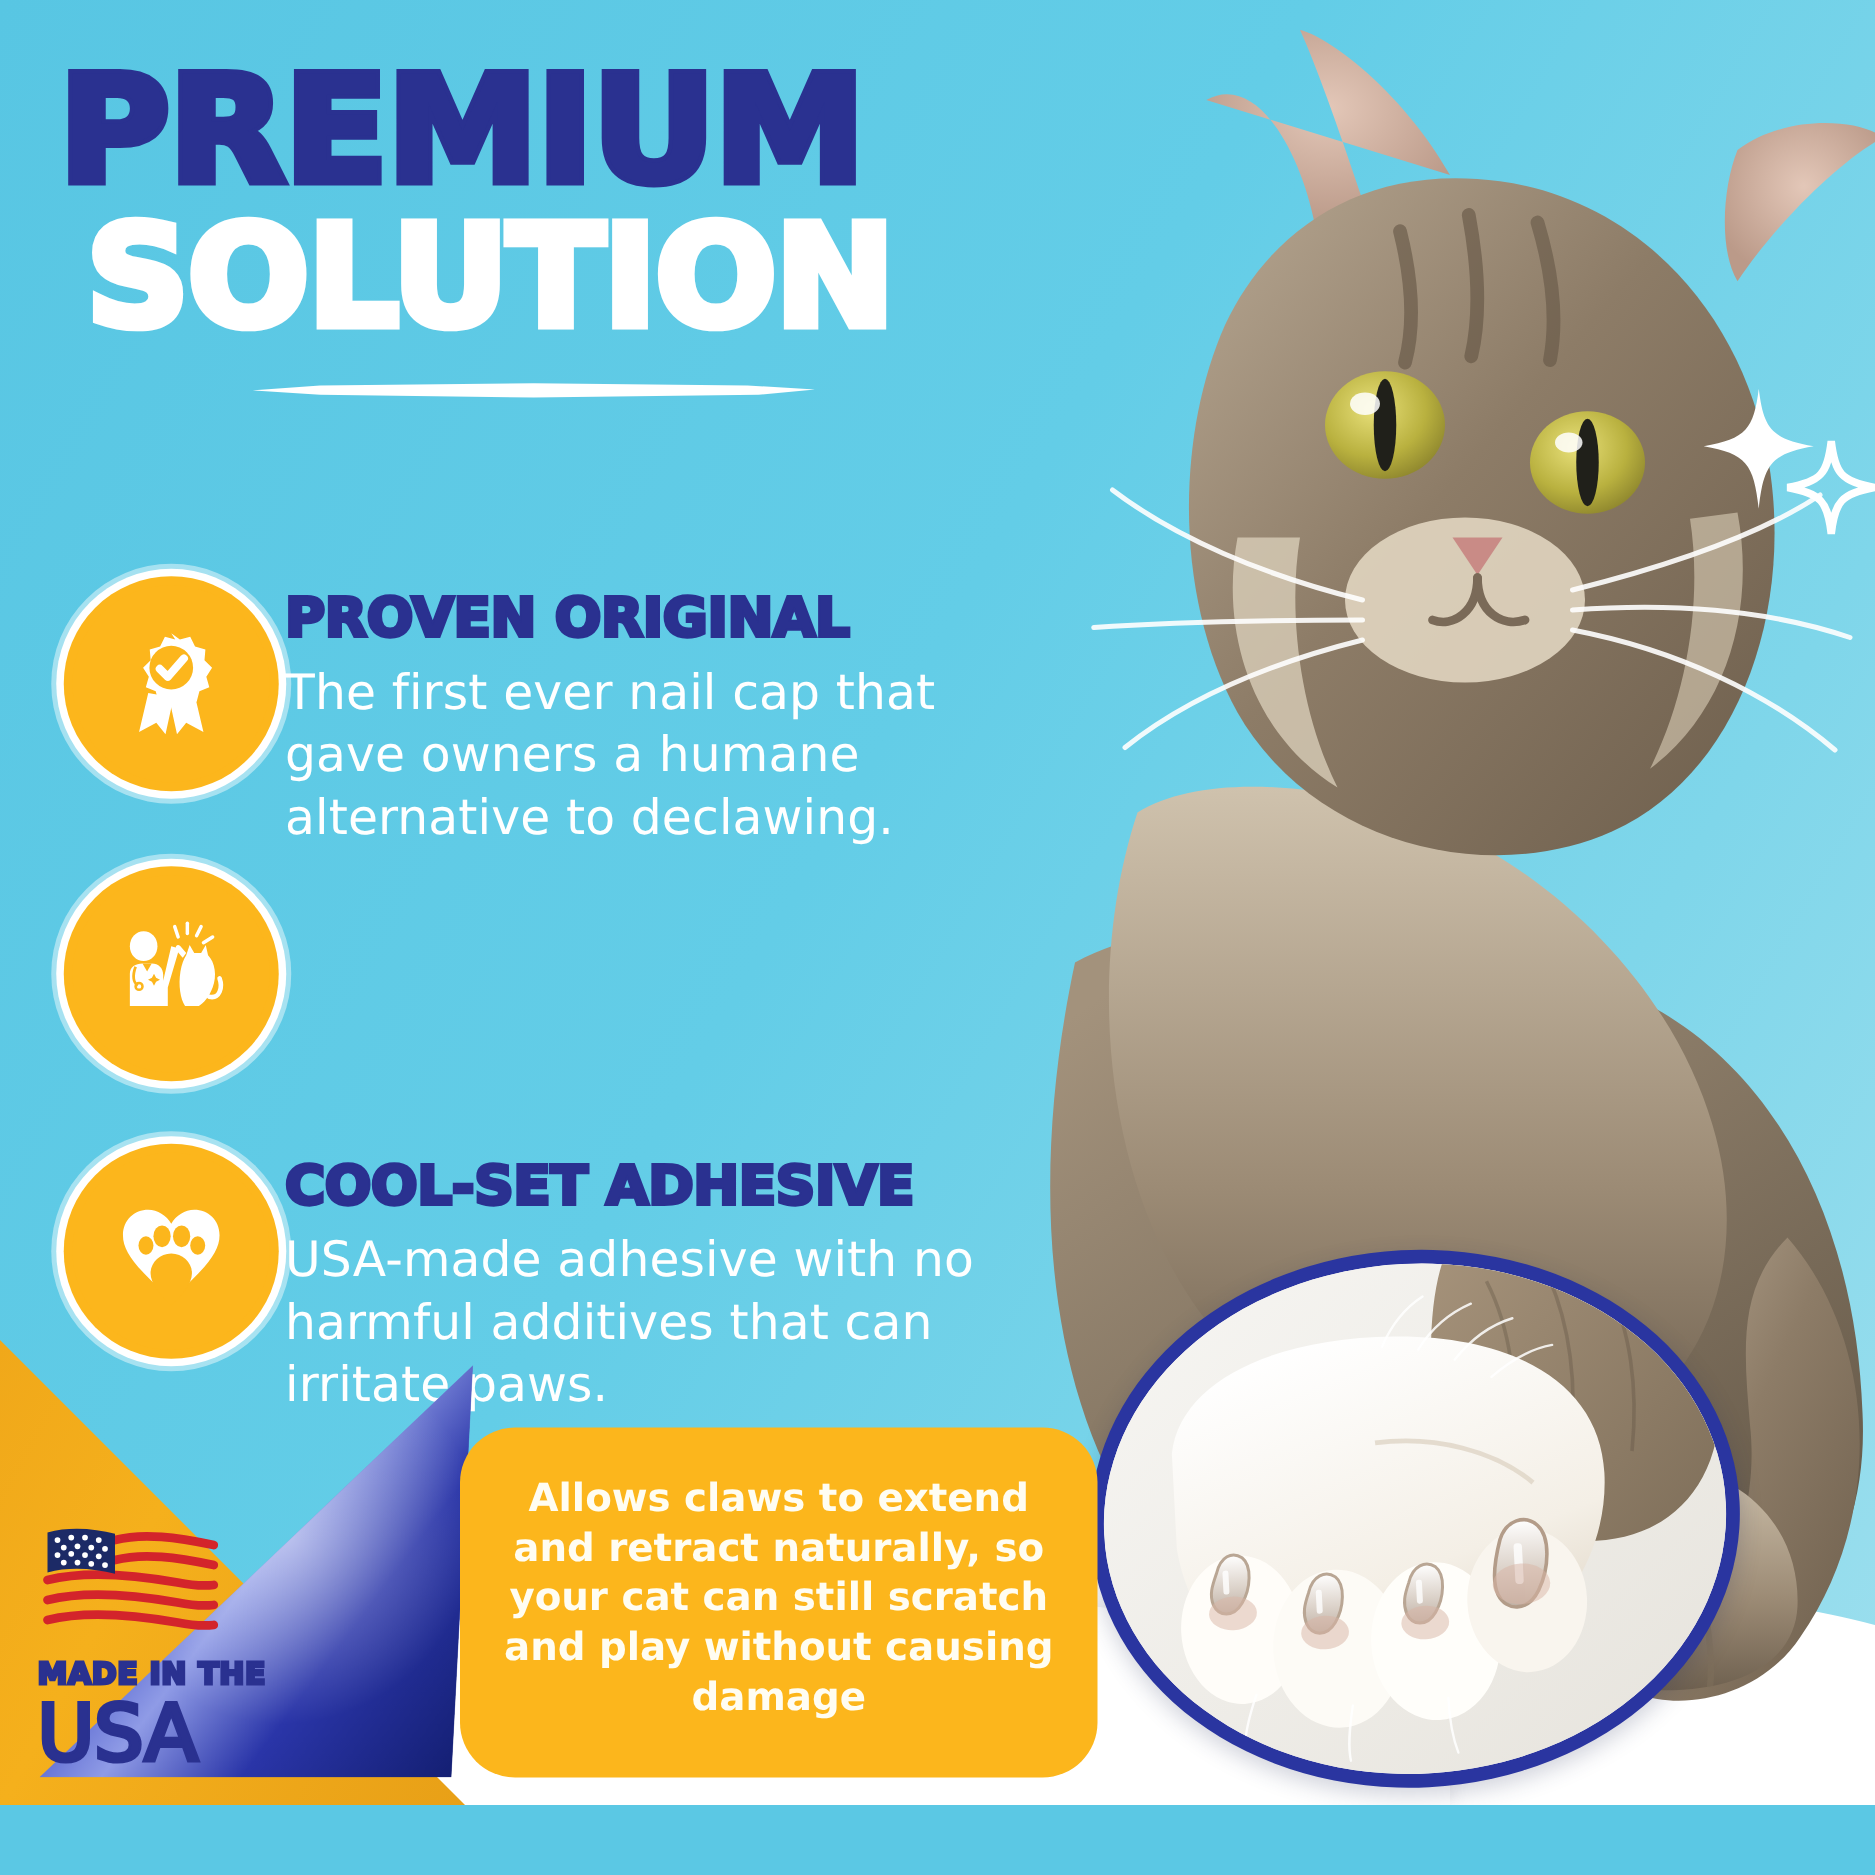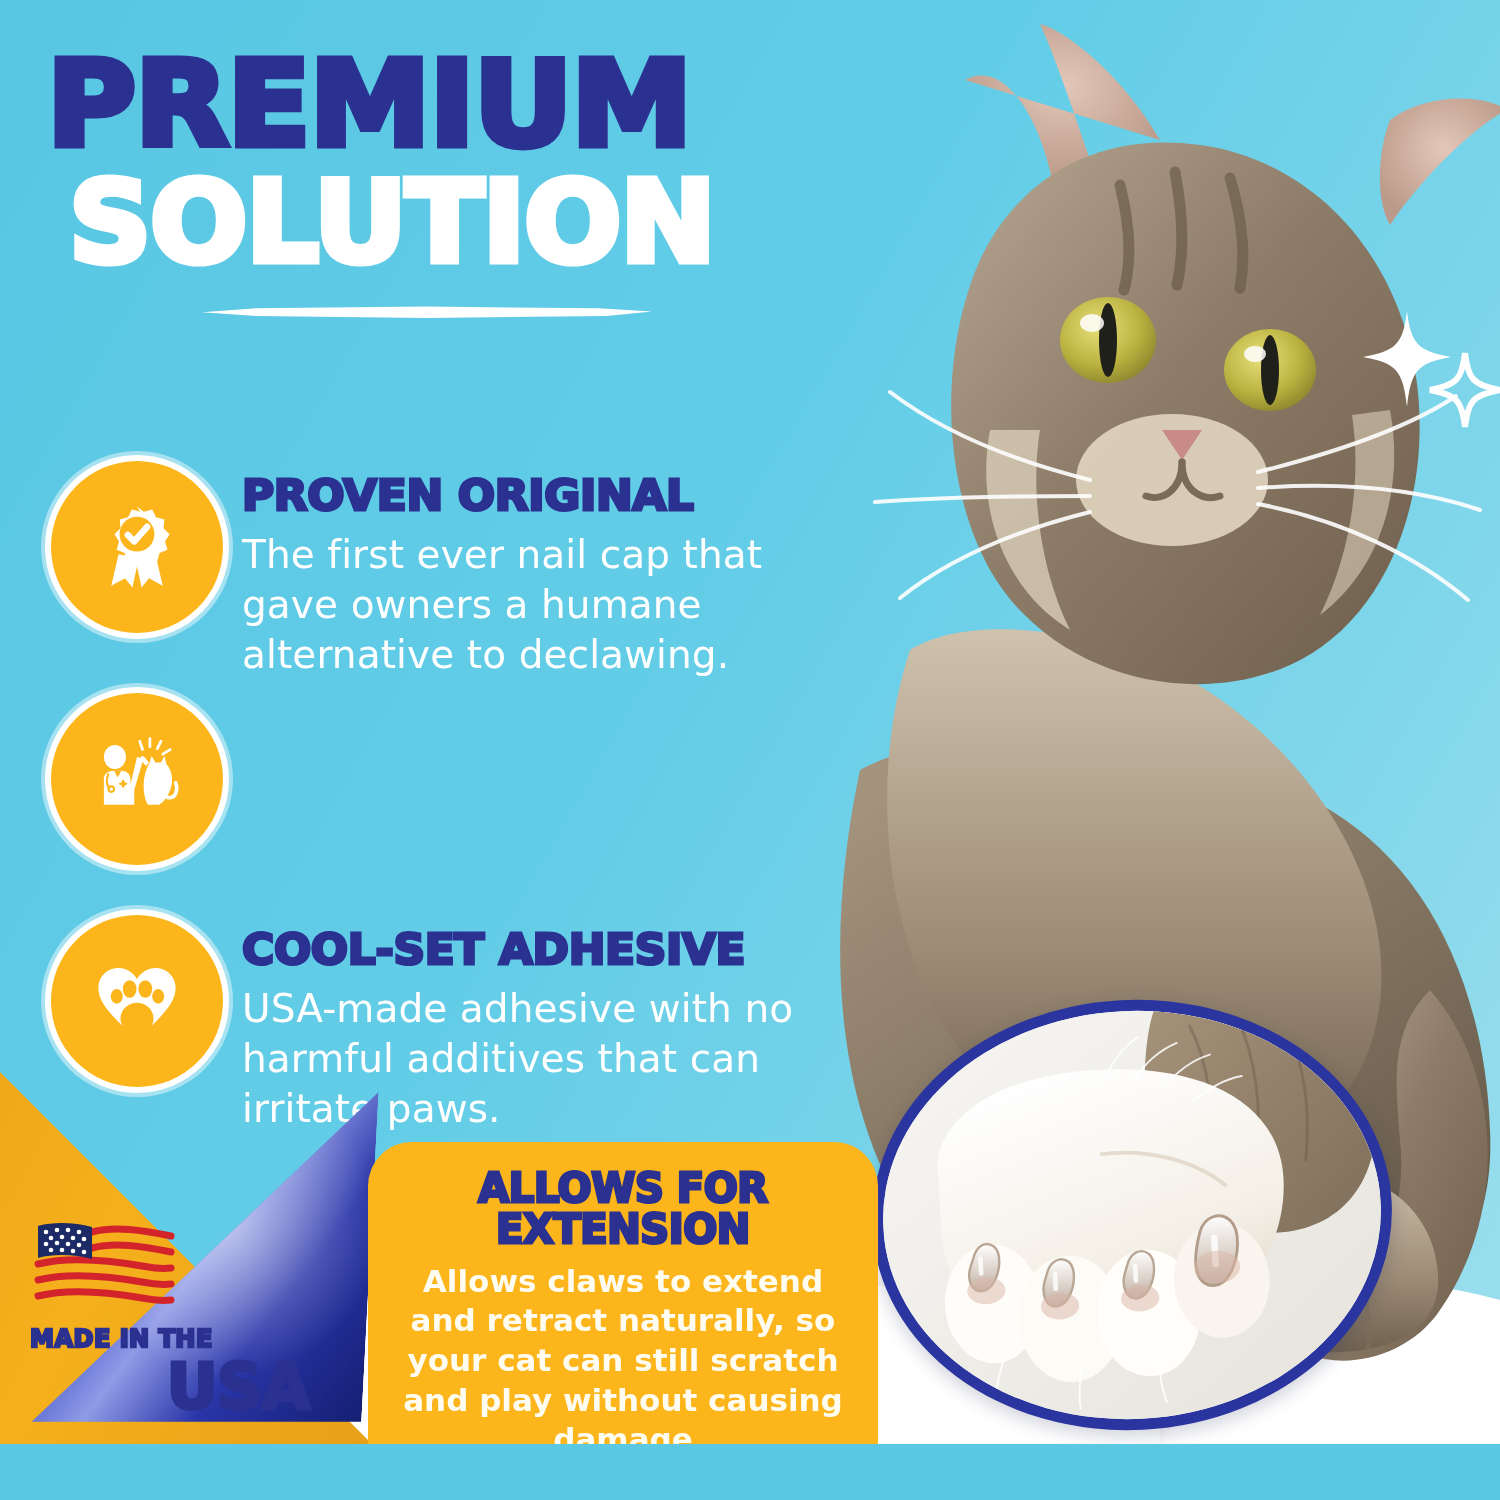--- a/index.html
+++ b/index.html
@@ -48,21 +48,21 @@
   }
   .swoosh{
     margin:28px 0 0 155px; width:450px; height:18px;
     background:#fff;
     border-radius:50%/50%;
     clip-path:polygon(0 52%, 12% 30%, 50% 20%, 88% 30%, 100% 48%, 90% 72%, 50% 84%, 12% 72%);
     filter:blur(.3px);
   }
 
   
-  .feature{ position:absolute; display:flex; gap:26px; align-items:flex-start; }
+  .feature{ position:absolute; display:flex; gap:12px; align-items:flex-start; }
   .f1{ left:58px; top:468px; width:790px; }
   .f2{ left:58px; top:700px; width:790px; }
   .f3{ left:58px; top:922px; width:790px; }
 
   .badge{
     flex:0 0 auto; width:158px; height:158px; border-radius:50%;
     background:#fcb61c; position:relative;
     display:flex; align-items:center; justify-content:center;
     box-shadow:0 0 0 7px #fcb61c, 0 0 0 13px #ffffff, 0 0 0 17px rgba(255,255,255,.45);
   }
@@ -116,23 +116,23 @@
     background:radial-gradient(ellipse at 58% 42%, rgba(255,255,255,.42) 0%, rgba(255,255,255,0) 55%);
     clip-path:polygon(100% 0, 0 100%, 100% 100%);
   }
   .usa-badge{ position:absolute; left:30px; bottom:26px; width:280px; z-index:6; }
   .flagbox{ width:148px; height:95px; position:relative; margin-bottom:14px; }
   .usa-t1{
     font-weight:900; font-size:24px; color:#2a3190; letter-spacing:.5px; line-height:1;
     -webkit-text-stroke:2.5px #2a3190; paint-order:stroke fill;
   }
   .usa-t2{
-    font-weight:700; font-size:62px; color:#2a3190; letter-spacing:0; line-height:1.02;
+    font-weight:400; font-size:62px; color:#2a3190; letter-spacing:0; line-height:1.02;
     margin-top:4px;
-    -webkit-text-stroke:4px #2a3190; paint-order:stroke fill;text-align:right;
+    -webkit-text-stroke:4px #2a3190; paint-order:stroke fill;
   }
 
   
   .cat-wrap{ position:absolute; right:-10px; top:10px; width:720px; height:1400px; z-index:2; }
   .cat-wrap svg{ width:100%; height:100%; }
 
   
   .sparkles{ position:absolute; left:1355px; top:305px; width:150px; height:130px; z-index:3; }
 
   
@@ -396,21 +396,20 @@
         <path d="M330 100 C 348 86, 366 78, 382 76"></path>
         <path d="M120 355 C 112 375, 108 390, 108 402"></path>
         <path d="M200 368 C 196 388, 194 402, 196 414"></path>
         <path d="M280 366 C 280 386, 282 400, 286 412"></path>
       </g>
       <path d="M230 150 C 280 146, 330 162, 360 190" stroke="#ded4c5" stroke-width="4" fill="none" opacity=".8"></path>
     </svg>
   </div>
 
   <div class="callout">
-    <div class="co-title">ALLOWS FOR EXTENSION</div>
     <div class="co-body">Allows claws to extend and retract naturally, so your cat can still scratch and play without causing damage</div>
   </div>
 
   <div class="peel-under"></div>
   <div class="peel-flap"></div>
 
   <div class="usa-badge">
     <div class="flagbox">
       <svg viewBox="0 0 148 95" xmlns="http://www.w3.org/2000/svg">
         <g fill="none" stroke="#d3242b" stroke-width="7" stroke-linecap="round">

